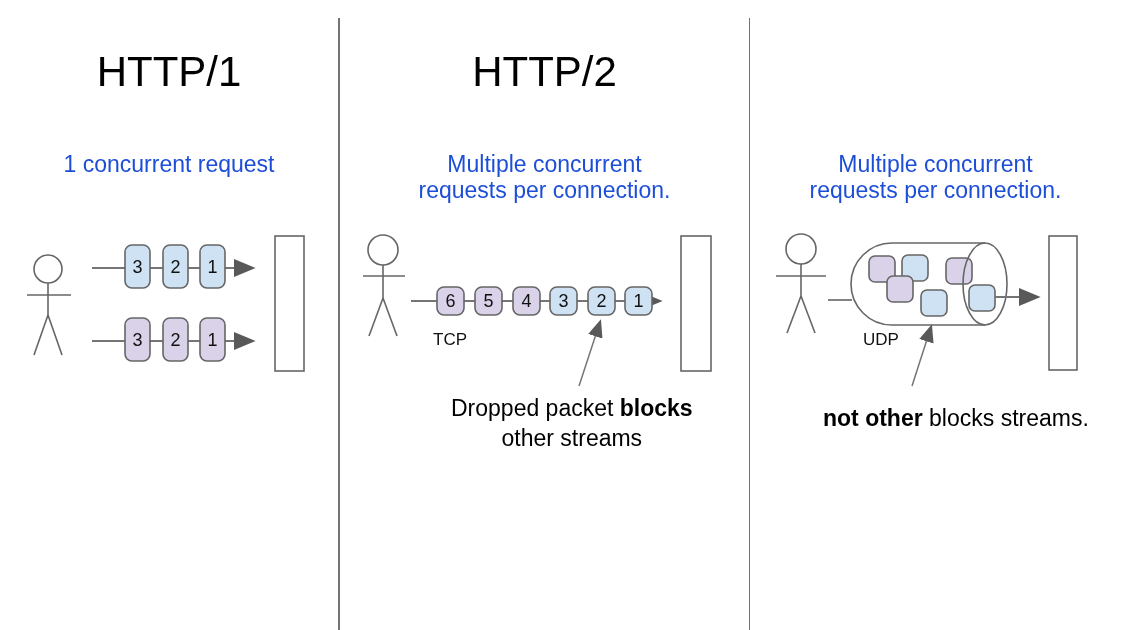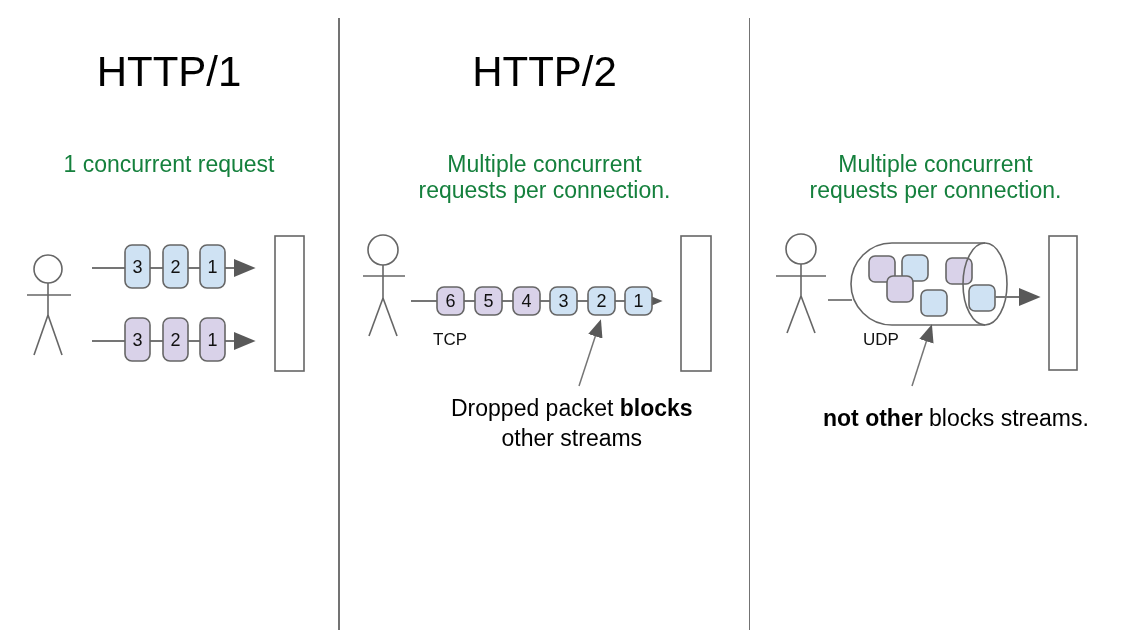--- a/index.html
+++ b/index.html
@@ -8,21 +8,21 @@
     font-family:"Liberation Sans",sans-serif;color:#000;overflow:hidden;margin-top:18px;
   }
   .divider{position:absolute;top:0;bottom:0;width:1.5px;background:#737373;}
   .col{position:absolute;top:0;height:630px;}
   .title{
     position:absolute;top:33px;left:0;right:0;text-align:center;
     font-size:42px;line-height:1;color:#000;white-space:nowrap;
   }
   .subtitle{
     position:absolute;top:133px;left:0;right:0;text-align:center;
-    font-size:23px;line-height:26px;color:#15803d;
+    font-size:23px;line-height:26px;color:#1d4ed8;
   }
   .diagram{position:absolute;top:205px;left:0;}
   .annotation{
     position:absolute;font-size:23px;line-height:30px;color:#000;white-space:nowrap;text-align:center;
   }
   .annotation b{font-weight:700;}
   svg text.pkt{font-family:"Liberation Sans",sans-serif;font-size:18px;fill:#111;}
   svg text.proto{font-family:"Liberation Sans",sans-serif;font-size:17px;fill:#111;}
 </style>
 </head>

